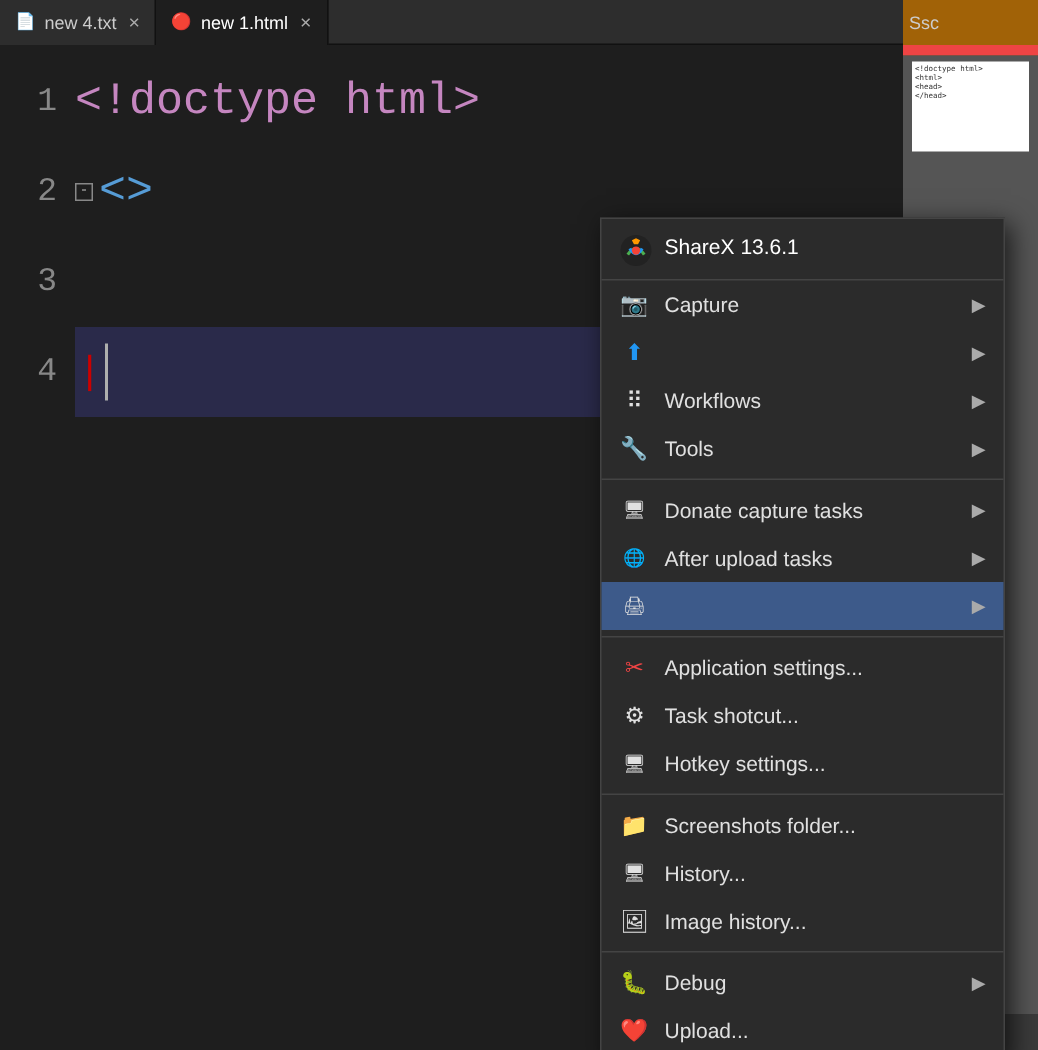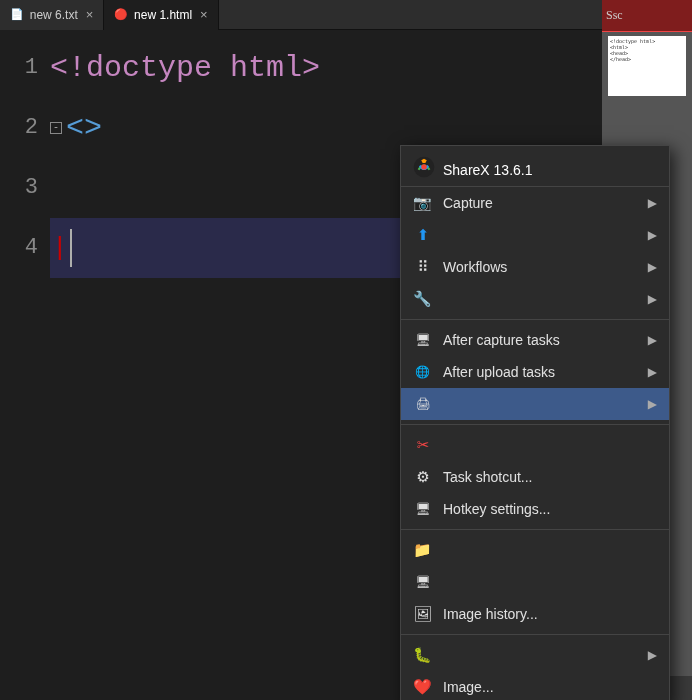--- a/index.html
+++ b/index.html
@@ -122,26 +122,26 @@
       position: absolute;
       top: 0;
       right: 0;
       width: 90px;
       height: 700px;
       background: #3a3a3a;
       display: flex;
       flex-direction: column;
     }
     .right-header {
-      background: #7f1d1d;
+      background: #a16207;
       color: #ccc;
-      font-family: Liberation Serif, serif;
+      font-family: Liberation Sans, sans-serif;
       font-size: 12px;
       padding: 8px 4px;
-      border-bottom: 1px solid #ef4444;
+      border-bottom: 7px solid #ef4444;
     }
     .right-preview {
       background: #555;
       flex: 1;
       display: flex;
       align-items: flex-start;
       justify-content: center;
       padding: 4px;
     }
     .preview-thumb {
@@ -176,21 +176,21 @@
       border: 1px solid #444;
       box-shadow: 4px 4px 16px rgba(0,0,0,0.7);
       z-index: 100;
       font-family: Arial, sans-serif;
       font-size: 14px;
       color: #e0e0e0;
       padding: 4px 0;
     }
     .menu-header {
       display: flex;
-      align-items: flex-end;
+      align-items: flex-start;
       gap: 8px;
       padding: 6px 12px 8px 12px;
       border-bottom: 1px solid #444;
     }
     .menu-title {
       color: #fff;
       font-size: 14px;
       font-weight: normal;
     }
     .menu-item {
@@ -235,21 +235,21 @@
     }
   </style>
 </head>
 <body>
 
 <div class="editor-container">
 
   <div class="tab-bar">
     <div class="tab inactive">
       <span class="tab-icon-txt">📄</span>
-      <span>new 6.txt</span>
+      <span>new 4.txt</span>
       <span class="tab-close">×</span>
     </div>
     <div class="tab active">
       <span class="tab-icon-html">🔴</span>
       <span>new 1.html</span>
       <span class="tab-close">×</span>
     </div>
   </div>
 
   <div class="editor-body">
@@ -321,78 +321,83 @@
   </div>
 
   <div class="menu-item">
     <span class="menu-item-icon">⠿</span>
     <span class="menu-item-label">Workflows</span>
     <span class="menu-arrow">▶</span>
   </div>
 
   <div class="menu-item">
     <span class="menu-item-icon">🔧</span>
+    <span class="menu-item-label">Tools</span>
     <span class="menu-arrow">▶</span>
   </div>
 
   <div class="menu-separator"></div>
 
   <div class="menu-item">
     <span class="menu-item-icon" style="font-size:12px;">🖥</span>
-    <span class="menu-item-label">After capture tasks</span>
+    <span class="menu-item-label">Donate capture tasks</span>
     <span class="menu-arrow">▶</span>
   </div>
 
   <div class="menu-item">
     <span class="menu-item-icon" style="font-size:12px;">🌐</span>
     <span class="menu-item-label">After upload tasks</span>
     <span class="menu-arrow">▶</span>
   </div>
 
   <div class="menu-item highlighted">
     <span class="menu-item-icon" style="font-size:12px;">🖨</span>
     <span class="menu-arrow">▶</span>
   </div>
 
   <div class="menu-separator"></div>
 
   <div class="menu-item">
     <span class="menu-item-icon" style="color:#e44;">✂</span>
+    <span class="menu-item-label">Application settings...</span>
   </div>
 
   <div class="menu-item">
     <span class="menu-item-icon">⚙</span>
     <span class="menu-item-label">Task shotcut...</span>
   </div>
 
   <div class="menu-item">
     <span class="menu-item-icon" style="font-size:12px;">🖥</span>
     <span class="menu-item-label">Hotkey settings...</span>
   </div>
 
   <div class="menu-separator"></div>
 
   <div class="menu-item">
     <span class="menu-item-icon">📁</span>
+    <span class="menu-item-label">Screenshots folder...</span>
   </div>
 
   <div class="menu-item">
     <span class="menu-item-icon" style="font-size:12px;">🖥</span>
+    <span class="menu-item-label">History...</span>
   </div>
 
   <div class="menu-item">
     <span class="menu-item-icon">🖼</span>
     <span class="menu-item-label">Image history...</span>
   </div>
 
   <div class="menu-separator"></div>
 
   <div class="menu-item">
     <span class="menu-item-icon" style="color:#e44;">🐛</span>
+    <span class="menu-item-label">Debug</span>
     <span class="menu-arrow">▶</span>
   </div>
 
   <div class="menu-item">
     <span class="menu-item-icon">❤️</span>
-    <span class="menu-item-label">Image...</span>
+    <span class="menu-item-label">Upload...</span>
   </div>
 
 </div>
 
 </body></html>

